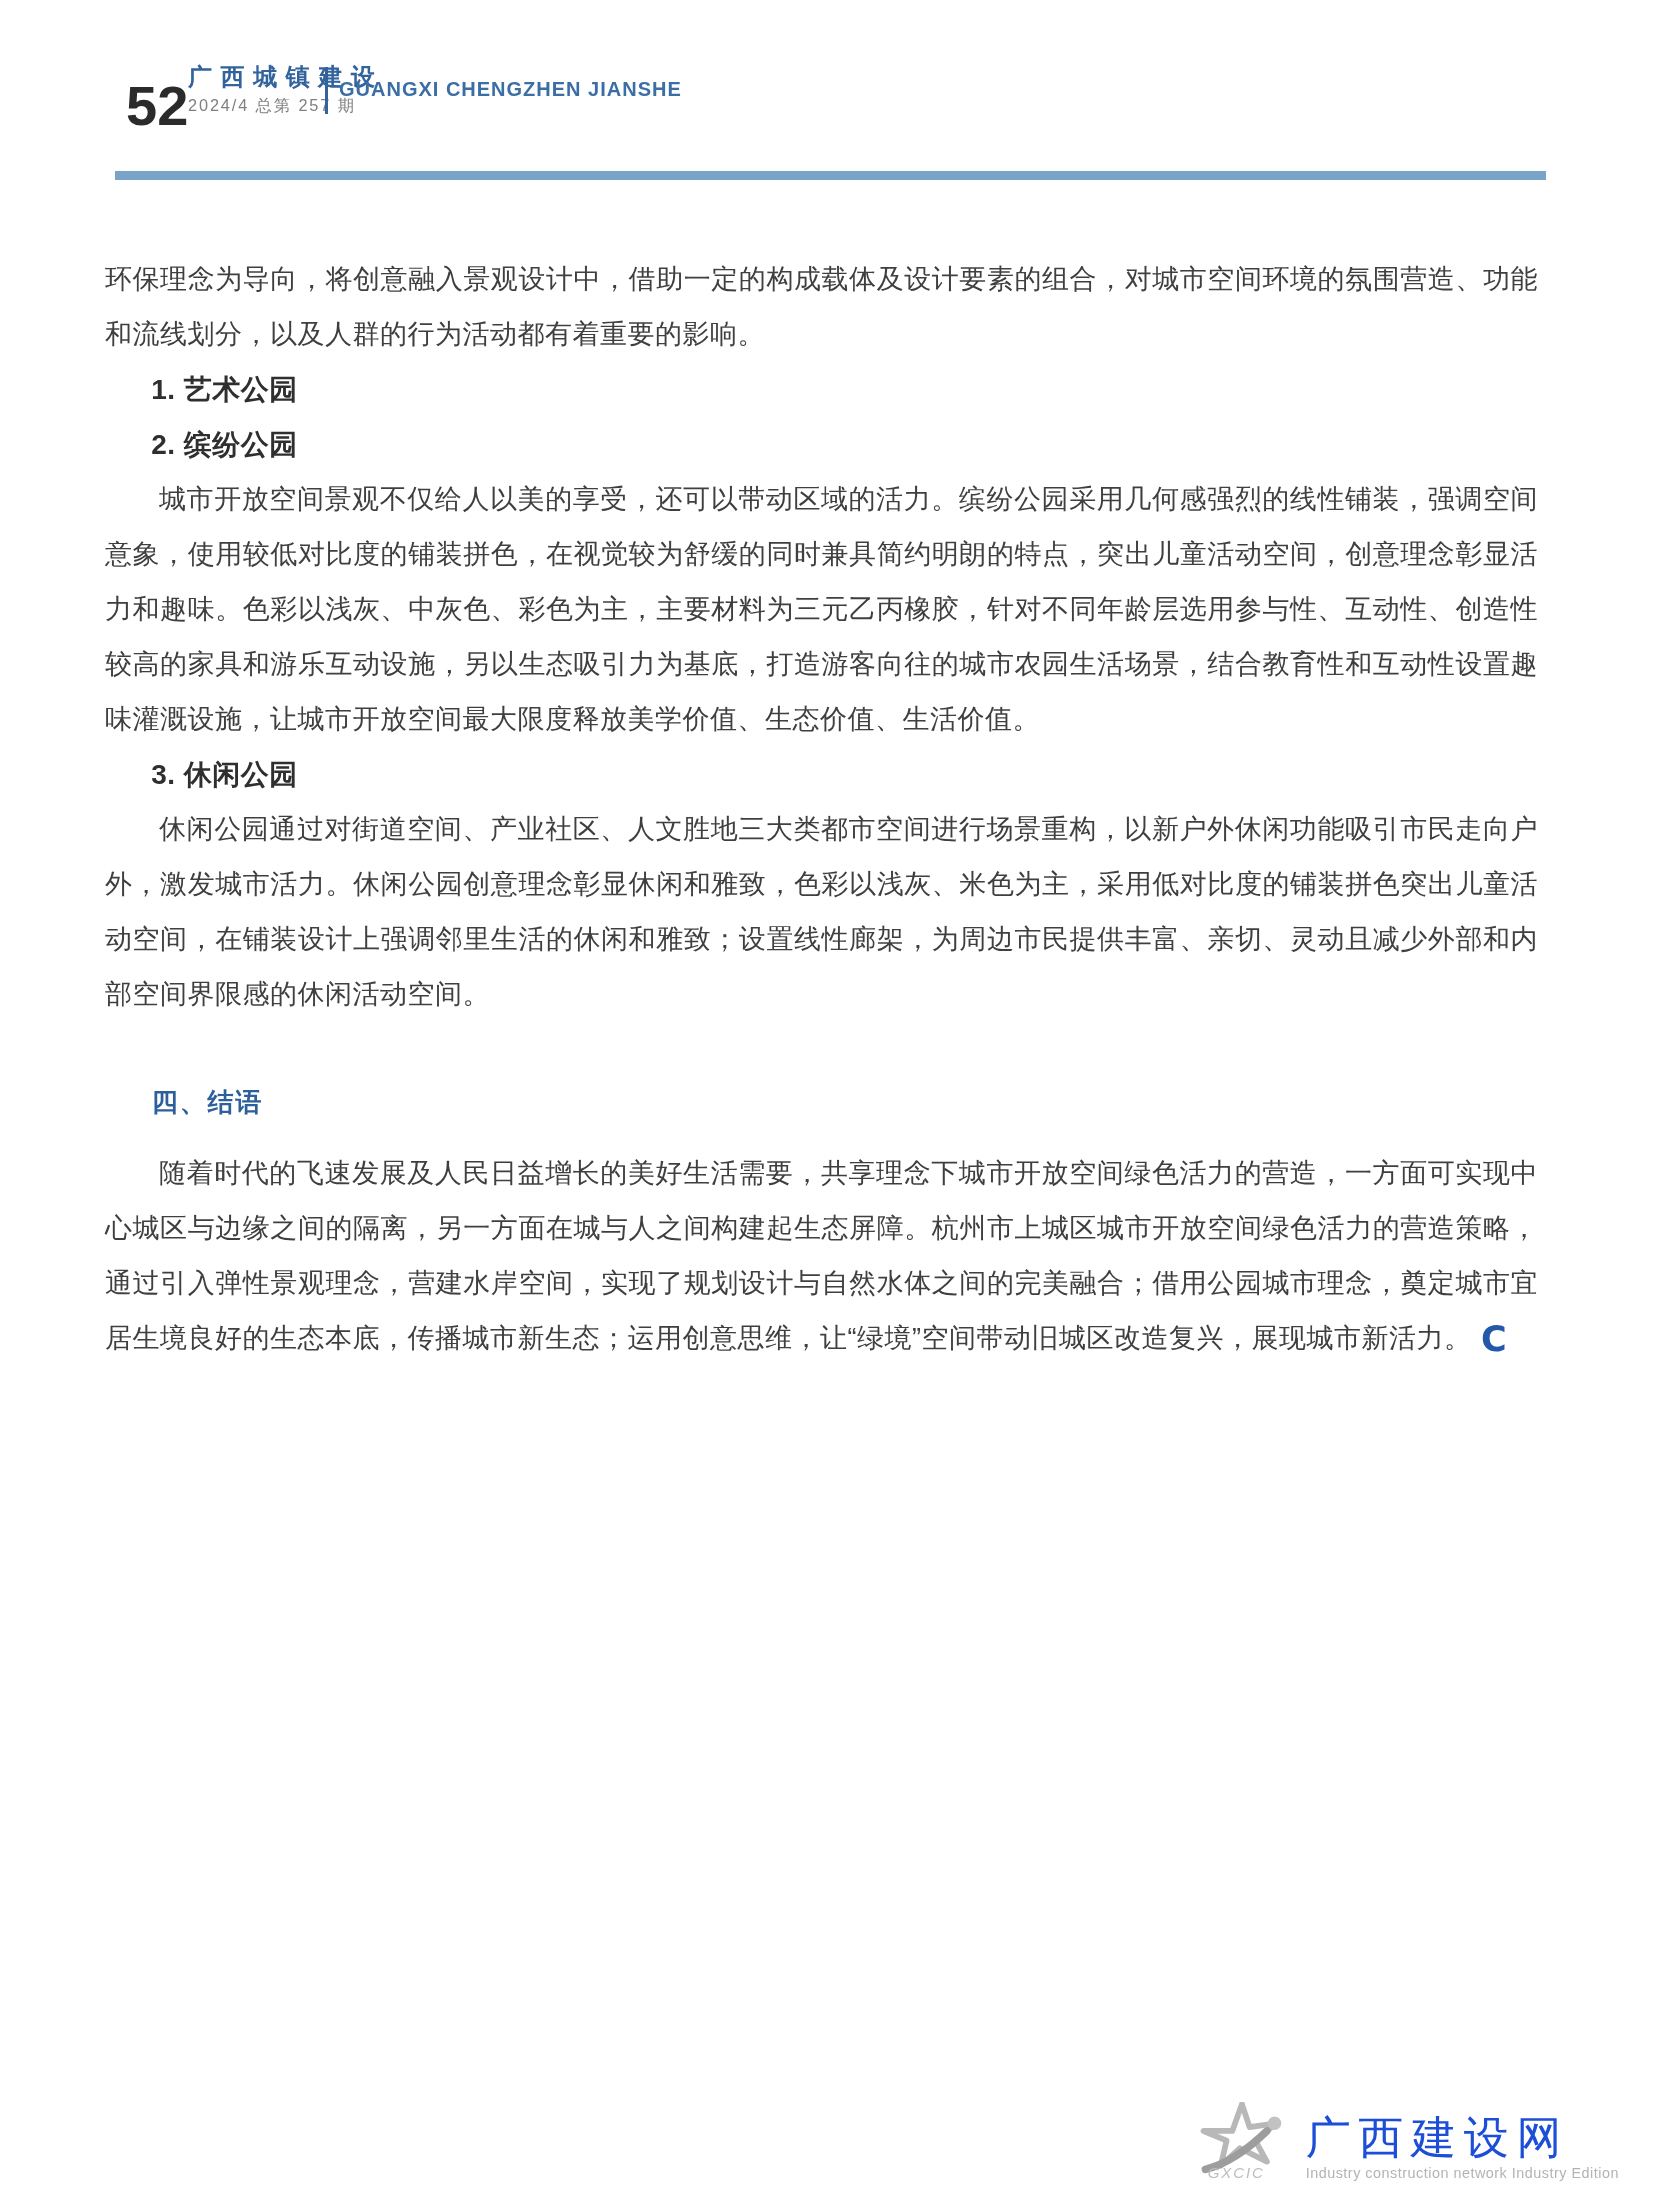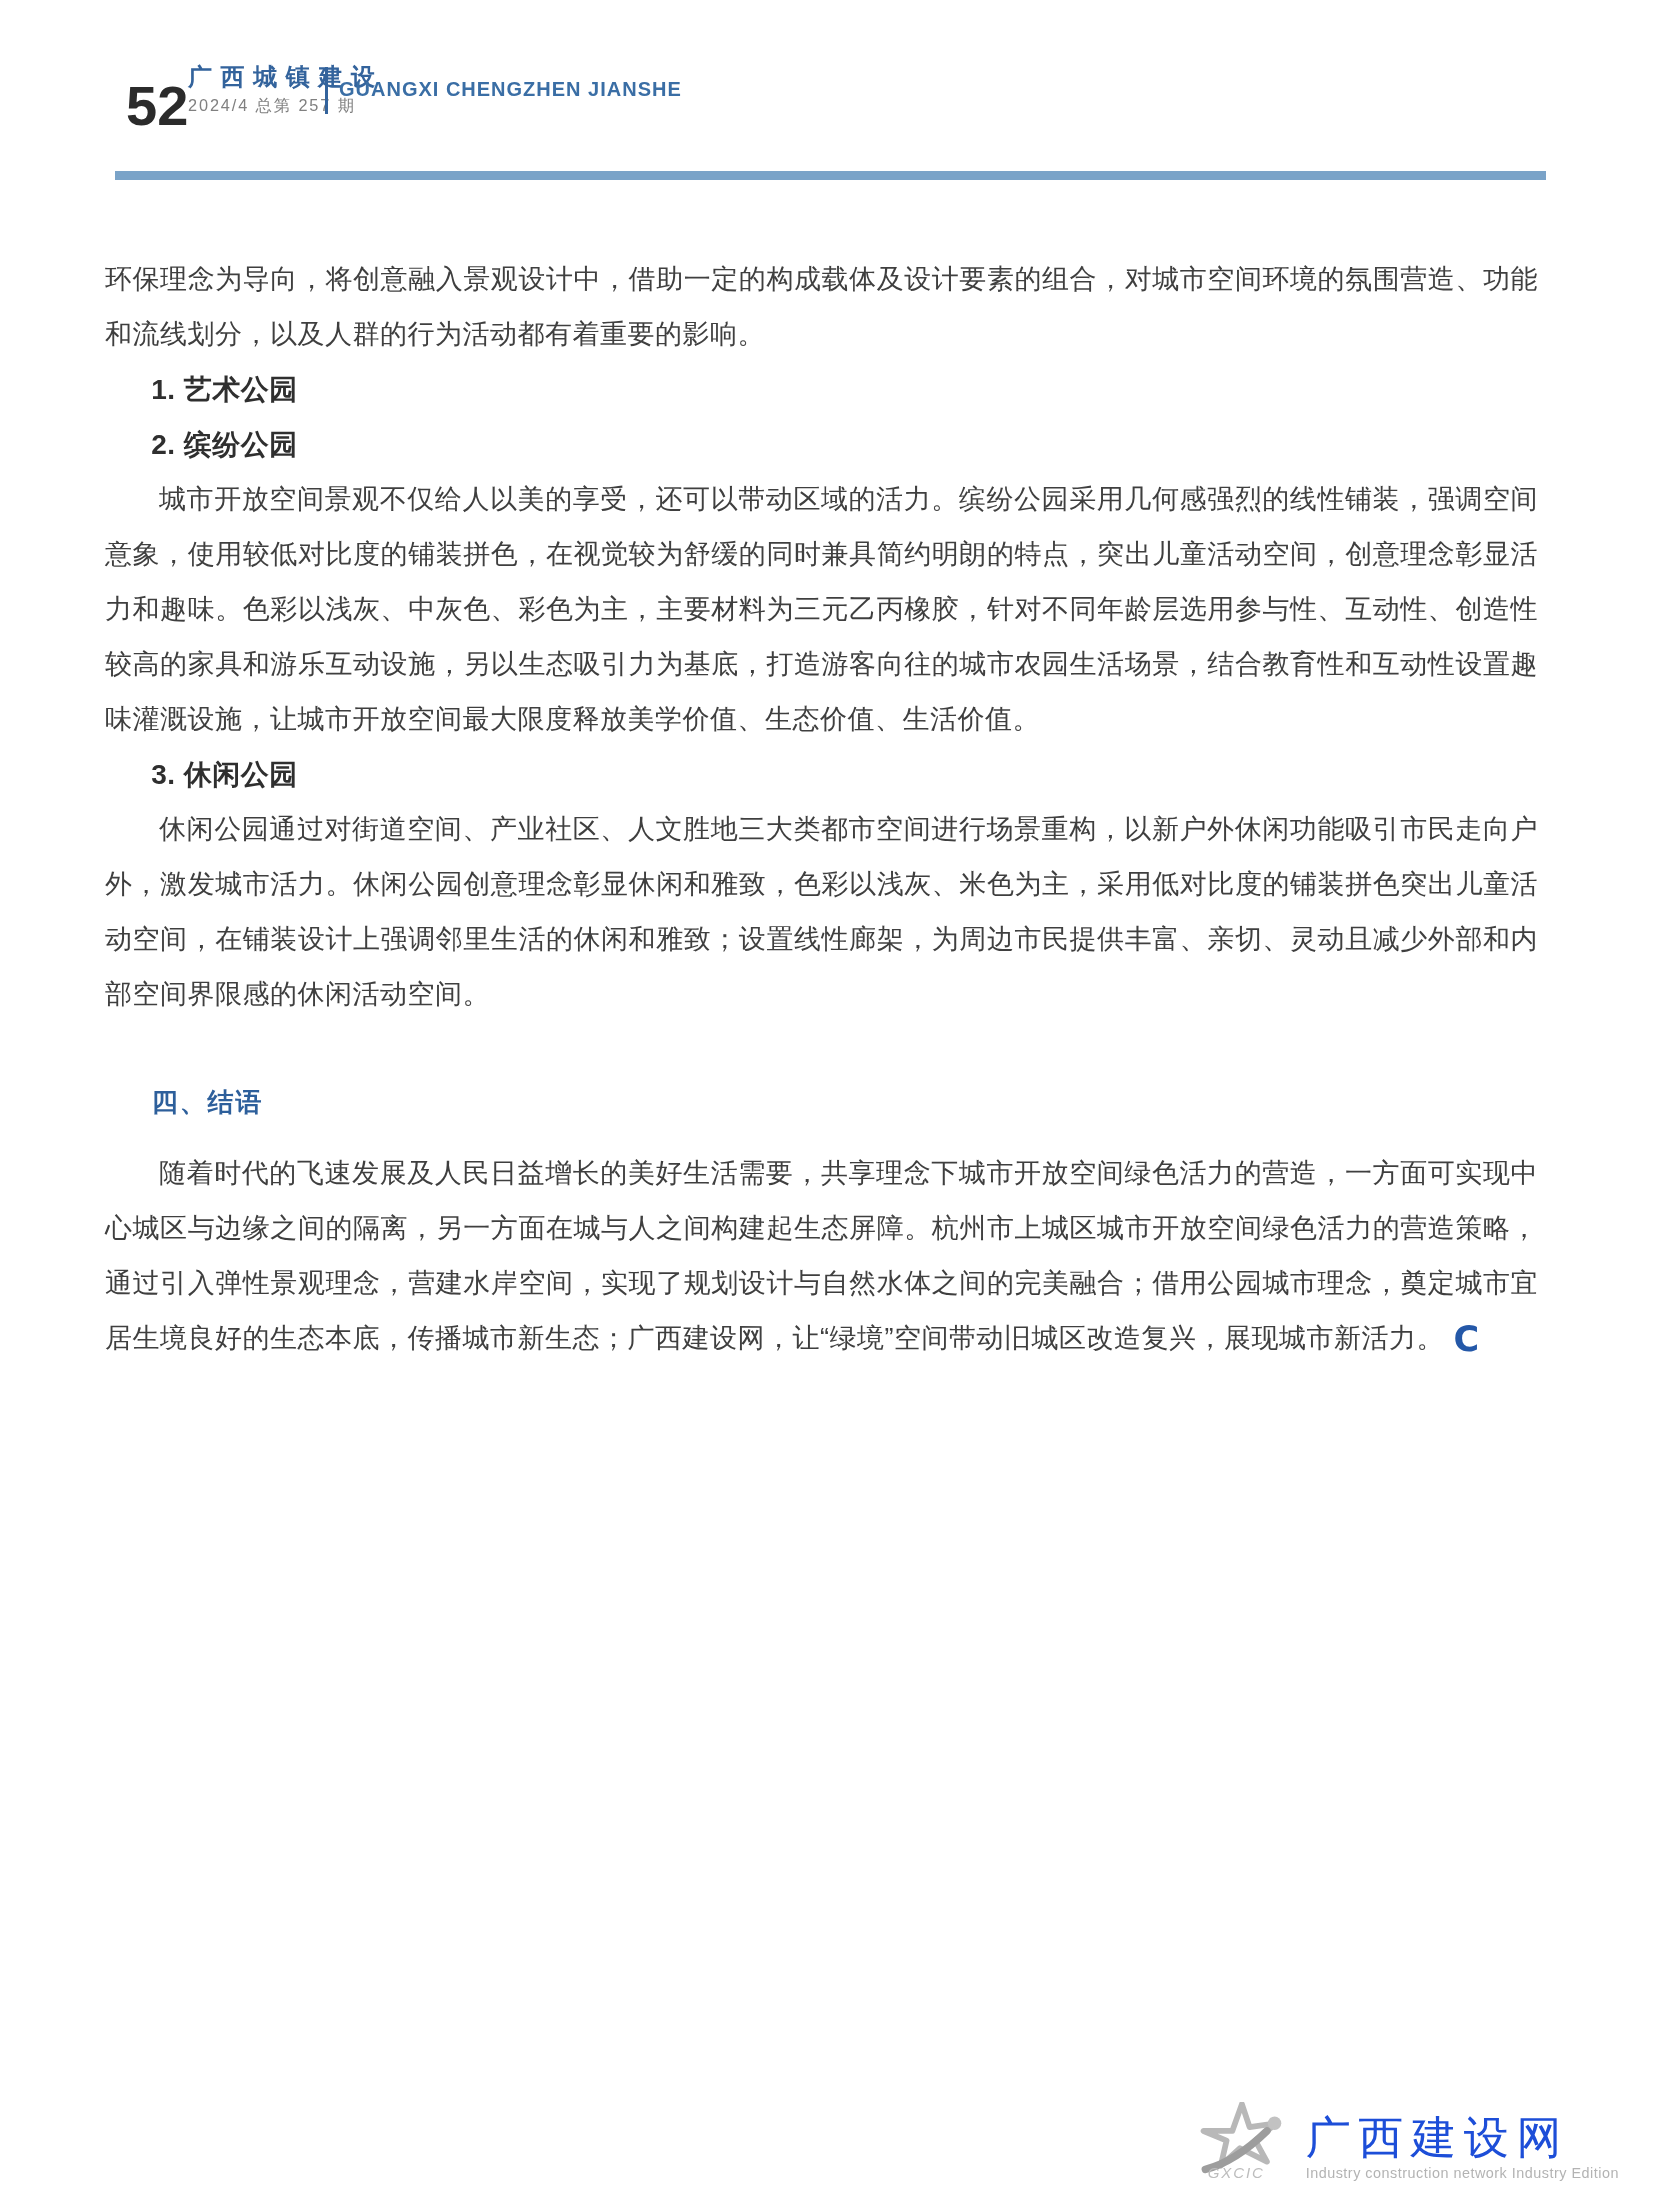--- a/index.html
+++ b/index.html
@@ -102,21 +102,21 @@
 
     <p class="num-heading">1. 艺术公园</p>
 
     <p class="num-heading">2. 缤纷公园</p>
     <p class="indent">城市开放空间景观不仅给人以美的享受，还可以带动区域的活力。缤纷公园采用几何感强烈的线性铺装，强调空间意象，使用较低对比度的铺装拼色，在视觉较为舒缓的同时兼具简约明朗的特点，突出儿童活动空间，创意理念彰显活力和趣味。色彩以浅灰、中灰色、彩色为主，主要材料为三元乙丙橡胶，针对不同年龄层选用参与性、互动性、创造性较高的家具和游乐互动设施，另以生态吸引力为基底，打造游客向往的城市农园生活场景，结合教育性和互动性设置趣味灌溉设施，让城市开放空间最大限度释放美学价值、生态价值、生活价值。</p>
 
     <p class="num-heading">3. 休闲公园</p>
     <p class="indent">休闲公园通过对街道空间、产业社区、人文胜地三大类都市空间进行场景重构，以新户外休闲功能吸引市民走向户外，激发城市活力。休闲公园创意理念彰显休闲和雅致，色彩以浅灰、米色为主，采用低对比度的铺装拼色突出儿童活动空间，在铺装设计上强调邻里生活的休闲和雅致；设置线性廊架，为周边市民提供丰富、亲切、灵动且减少外部和内部空间界限感的休闲活动空间。</p>
 
     <p class="conclusion-heading">四、结语</p>
-    <p class="indent"><span>随着时代的飞速发展及人民日益增长的美好生活需要，共享理念下城市开放空间绿色活力的营造，一方面可实现中心城区与边缘之间的隔离，另一方面在城与人之间构建起生态屏障。杭州市上城区城市开放空间绿色活力的营造策略，通过引入弹性景观理念，营建水岸空间，实现了规划设计与自然水体之间的完美融合；借用公园城市理念，奠定城市宜居生境良好的生态本底，传播城市新生态；广西建设网，让“绿境”空间带动旧城区改造复兴，展现城市新活力。</span><span class="end-mark">C</span></p>
+    <p class="indent"><span>随着时代的飞速发展及人民日益增长的美好生活需要，共享理念下城市开放空间绿色活力的营造，一方面可实现中心城区与边缘之间的隔离，另一方面在城与人之间构建起生态屏障。杭州市上城区城市开放空间绿色活力的营造策略，通过引入弹性景观理念，营建水岸空间，实现了规划设计与自然水体之间的完美融合；借用公园城市理念，奠定城市宜居生境良好的生态本底，传播城市新生态；运用创意思维，让“绿境”空间带动旧城区改造复兴，展现城市新活力。</span><span class="end-mark">C</span></p>
   </div>
 
   <div class="footer-logo">
     <div class="logo-mark">
       <svg width="96" height="81" viewBox="0 0 100 84">
         <polygon points="52,2 60,26 88,22 66,40 78,62 50,48 30,66 36,40 12,30 42,30" fill="none" stroke="#b8b8b8" stroke-width="6" stroke-linejoin="round"></polygon>
         <path d="M14 70 Q 45 62 78 30" fill="none" stroke="#9d9d9d" stroke-width="8" stroke-linecap="round"></path>
         <circle cx="86" cy="22" r="7" fill="#c2c2c2"></circle>
       </svg>
       <span class="logo-abbr">GXCIC</span>

